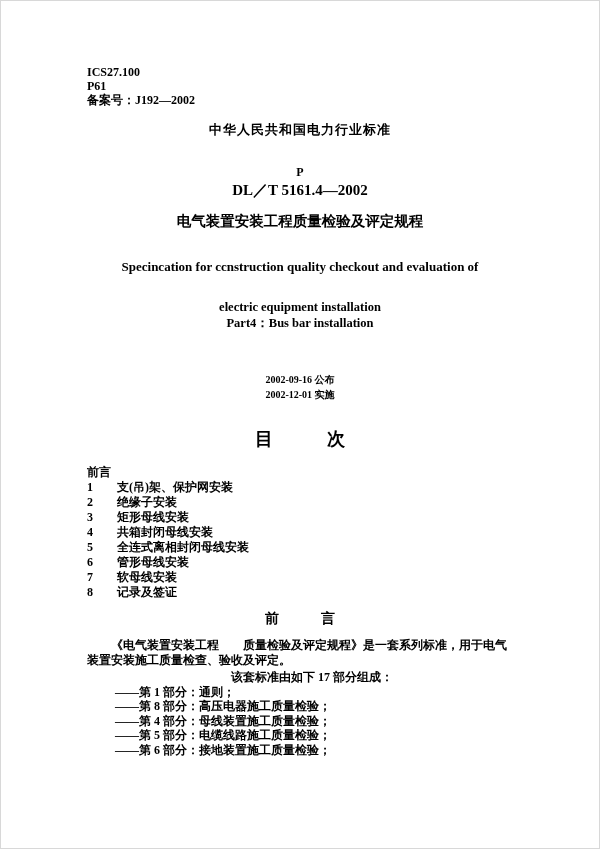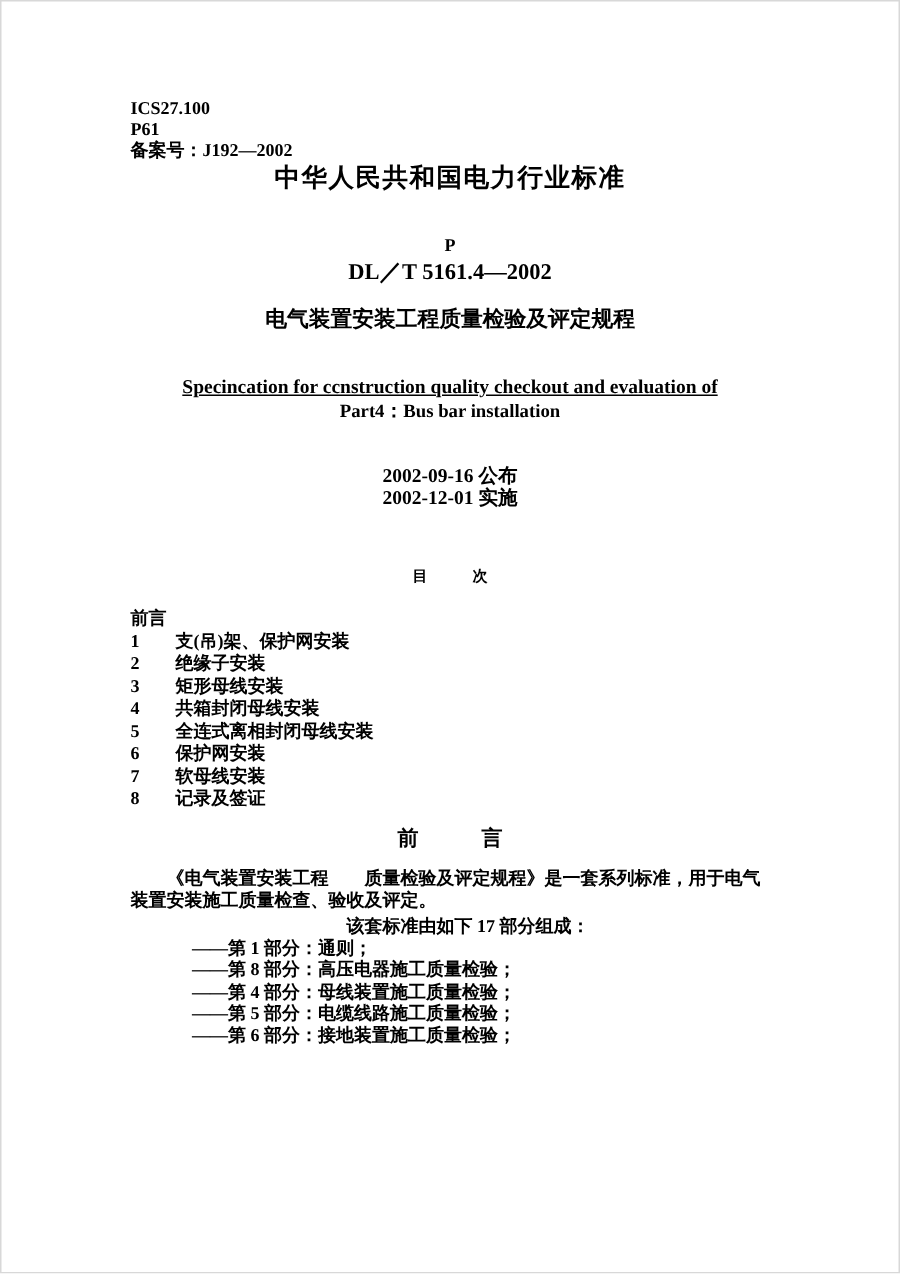--- a/index.html
+++ b/index.html
@@ -18,82 +18,82 @@
     padding: 64px 86px 0 86px;
     font-weight: 700;
     overflow: hidden;
   }
   .center { text-align: center; }
   .pre { white-space: pre; }
 
   .top-block { font-size: 12px; line-height: 14px; }
 
   .std-type {
-    font-size: 17px;
+    margin-top: 14px;
+    font-size: 13px;
     letter-spacing: 1px;
   }
   .class-letter {
     margin-top: 26px;
     font-size: 12px;
   }
   .std-no {
     margin-top: 1px;
     font-size: 15px;
   }
   .title-cn-1 {
     margin-top: 12px;
     font-size: 14.5px;
   }
   .title-cn-2 {
     font-size: 14.5px;
   }
   .title-en-1 {
     margin-top: 28px;
     font-size: 13px;
-    text-decoration: underline;
   }
   .title-en-2 {
     margin-top: 25px;
     font-size: 12.5px;
   }
   .title-en-3 {
     font-size: 12.5px;
   }
   .dates {
-    margin-top: 26px;
-    font-size: 13px;
+    margin-top: 40px;
+    font-size: 10px;
     line-height: 15px;
   }
   .issuer {
     margin-top: 27px;
     font-size: 13px;
   }
   .toc-heading {
-    margin-top: 38px;
-    font-size: 10px;
+    margin-top: 25px;
+    font-size: 18px;
   }
   .toc {
     margin-top: 14px;
     font-size: 12px;
     line-height: 15px;
   }
   .toc-row { display: flex; }
   .toc-no { width: 30px; flex: 0 0 30px; }
   .foreword-heading {
     margin-top: 10px;
     font-size: 14px;
   }
   .foreword {
     margin-top: 10px;
     font-size: 12px;
     line-height: 14.5px;
   }
   .fw-para1 { text-indent: 2em; }
   .fw-para2 { margin-top: 3px; margin-left: 24px; text-align: center; }
-  .fw-part { margin-left: 41px; }
+  .fw-part { margin-left: 28px; }
 </style>
 </head>
 <body>
 
 <div class="page">
 
   <div class="top-block">
     <div>ICS27.100</div>
     <div>P61</div>
     <div>备案号：J192—2002</div>
@@ -101,20 +101,21 @@
 
   <div class="std-type center">中华人民共和国电力行业标准</div>
 
   <div class="class-letter center">P</div>
   <div class="std-no center">DL／T 5161.4—2002</div>
 
   <div class="title-cn-1 center">电气装置安装工程质量检验及评定规程</div>
 
   <div class="title-en-1 center">Specincation for ccnstruction quality checkout and evaluation of</div>
 
+  <div class="title-en-2 center">electric equipment installation</div>
   <div class="title-en-3 center">Part4：Bus bar installation</div>
 
   <div class="dates center">
     <div>2002-09-16 公布</div>
     <div>2002-12-01 实施</div>
   </div>
 
 
   <div class="toc-heading center pre">目　　　次</div>
 
@@ -137,21 +138,21 @@
     <div class="toc-row">
       <span class="toc-no">4</span>
       <span>共箱封闭母线安装</span>
     </div>
     <div class="toc-row">
       <span class="toc-no">5</span>
       <span>全连式离相封闭母线安装</span>
     </div>
     <div class="toc-row">
       <span class="toc-no">6</span>
-      <span>保护网安装</span>
+      <span>管形母线安装</span>
     </div>
     <div class="toc-row">
       <span class="toc-no">7</span>
       <span>软母线安装</span>
     </div>
     <div class="toc-row">
       <span class="toc-no">8</span>
       <span>记录及签证</span>
     </div>
   </div>

